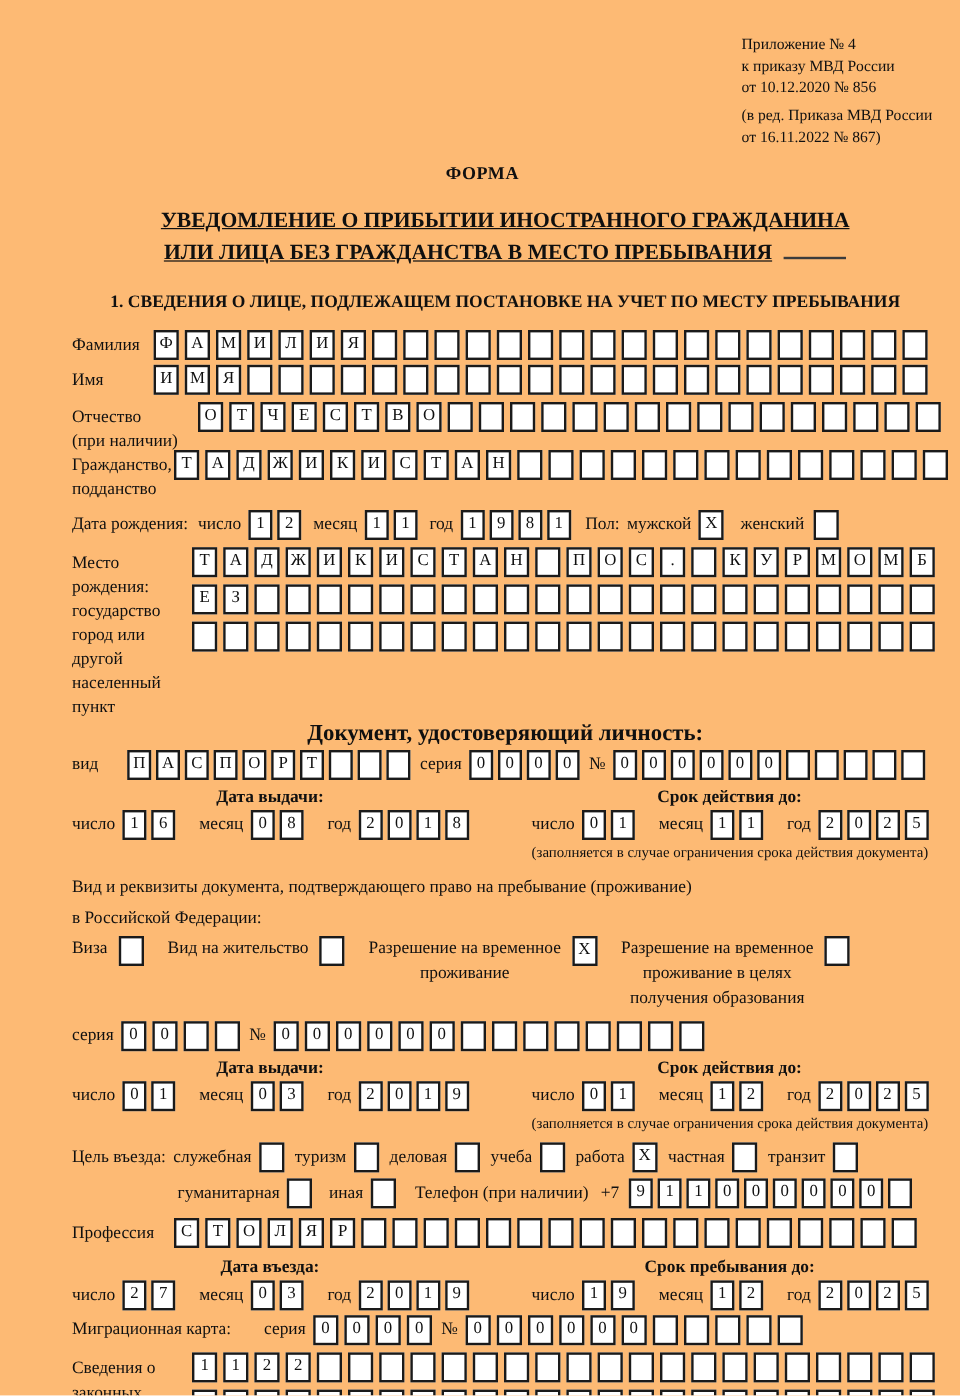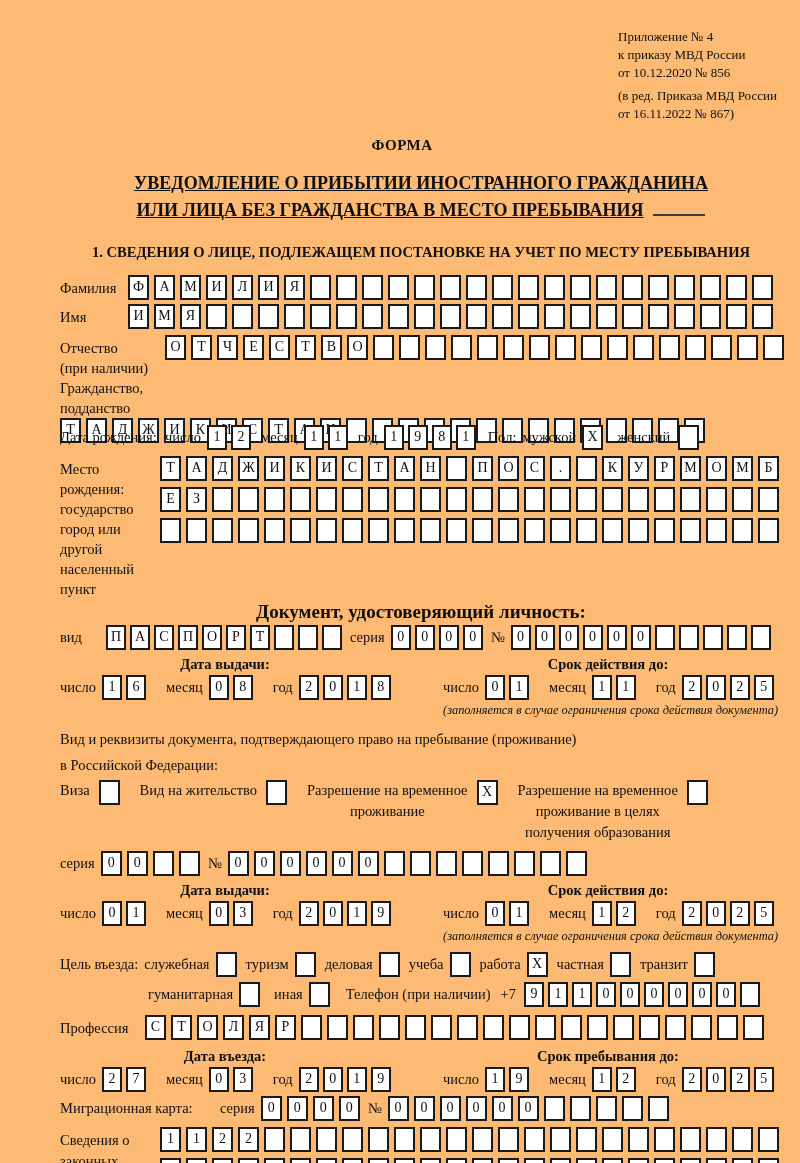--- a/index.html
+++ b/index.html
@@ -22,38 +22,38 @@
   .w68{width:68px;}.w85{width:85px;}.w100{width:100px;}.w105{width:105px;}.w160{width:160px;}
   .cells{display:flex;gap:5px;flex:none;}
   .cell{
     flex:none;width:21px;height:25px;border:2px solid #1a1a1a;box-sizing:border-box;
     display:flex;align-items:center;justify-content:center;
     font-size:14px;background:#fff;line-height:1;
   }
   .tight .cell{width:20px;}
   .tight{gap:4px;}
   .stack{display:flex;flex-direction:column;gap:6px;}
-  .h40{height:40px;}.h50{height:50px;flex-direction:column;}
+  .h40{height:40px;}.h50{height:50px;}
   .mt14{margin-top:14px;}.mt8{margin-top:8px;}.mt6{margin-top:6px;}.mt5{margin-top:5px;}
   .mt4{margin-top:4px;}.mt2{margin-top:2px;}
   .inline{display:flex;align-items:center;}
   .sp6{margin-left:6px;}.sp8{margin-left:8px;}.sp12{margin-left;}
   .mr6{margin-right:6px;}.mr8{margin-right:8px;}.mr10{margin-right:10px;}
   
   .doc-h{margin-top:2px;text-align:center;font-weight:bold;font-size:19px;}
   
   .dates{display:flex;align-items:flex-start;}
   .dcol{display:flex;flex-direction:column;}
   .dcol.left{width:355px;flex:none;}
   .dcol.right{margin-left:28px;}
   .dhead{width:330px;text-align:center;font-weight:bold;margin-bottom:2px;}
   .dline{display:flex;align-items:center;}
   .dlbl{margin-right:6px;}
   .dline .cells{margin-right:10px;}
-  .note{font-size:12.4px;margin-top:3px;white-space:nowrap;font-style:italic;}
+  .note{font-size:12.4px;margin-top:3px;white-space:nowrap;}
   
   .intro{margin-top:8px;line-height:1.8;}
   
   .opts{margin-top:2px;display:flex;align-items:flex-start;}
   .opt{display:flex;align-items:flex-start;margin-right:20px;}
   .opt .olbl{margin-right:9px;padding-top:2px;}
   .olines{display:flex;flex-direction:column;text-align:center;margin-right:9px;line-height:1.45;}
   .cb{margin-top:0;}
   
   .p-item{display:flex;align-items:center;margin-right:9px;}

